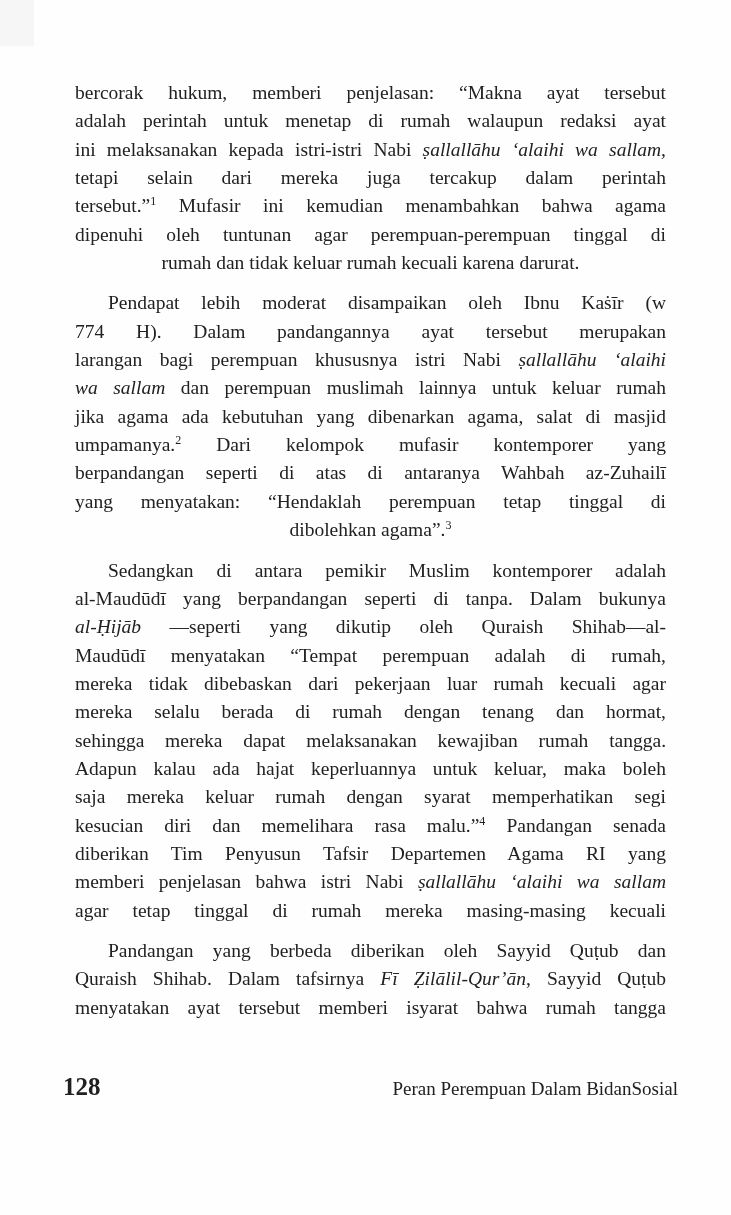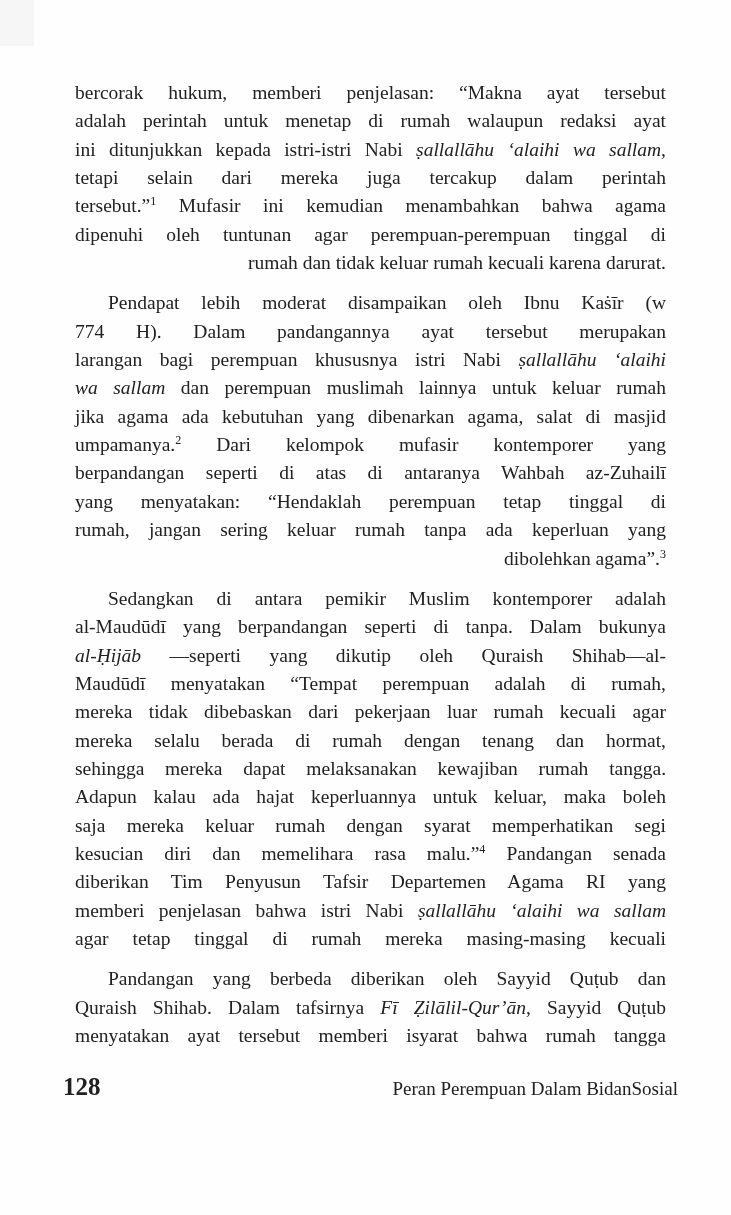--- a/index.html
+++ b/index.html
@@ -16,21 +16,21 @@
     width: 34px; height: 46px;
     background: #f6f6f6;
   }
   .text-block {
     position: absolute;
     left: 63px; top: 67px; width: 615px;
     font-size: 19.5px;
     line-height: 28.35px;
   }
   .paragraph { margin: 12px; }
-  .line { text-align: right; }
+  .line { text-align: center; }
   .line.just {
     text-align: justify;
     text-align-last: justify;
   }
   .line.indent { text-indent: 33px; }
   .line i { font-style: italic; }
   .line sup {
     font-size: 0.62em;
     line-height: 0;
     vertical-align: super;
@@ -47,36 +47,35 @@
 </style>
 </head>
 <body style="background: rgb(254, 254, 254); color: rgb(33, 33, 33);">
 
 <div class="scan-artifact"></div>
 
 <div class="text-block">
     <div class="paragraph">
       <div class="line just"><span>bercorak hukum, memberi penjelasan: “Makna ayat tersebut</span></div>
       <div class="line just"><span>adalah perintah untuk menetap di rumah walaupun redaksi ayat</span></div>
-      <div class="line just"><span>ini ditunjukkan kepada istri-istri Nabi </span><i>ṣallallāhu ‘alaihi wa sallam,</i></div>
+      <div class="line just"><span>ini melaksanakan kepada istri-istri Nabi </span><i>ṣallallāhu ‘alaihi wa sallam,</i></div>
       <div class="line just"><span>tetapi selain dari mereka juga tercakup dalam perintah</span></div>
       <div class="line just"><span>tersebut.”</span><sup>1</sup><span> Mufasir ini kemudian menambahkan bahwa agama</span></div>
       <div class="line just"><span>dipenuhi oleh tuntunan agar perempuan-perempuan tinggal di</span></div>
       <div class="line"><span>rumah dan tidak keluar rumah kecuali karena darurat.</span></div>
     </div>
     <div class="paragraph">
       <div class="line just indent"><span>Pendapat lebih moderat disampaikan oleh Ibnu Kaṡīr (w</span></div>
       <div class="line just"><span>774 H). Dalam pandangannya ayat tersebut merupakan</span></div>
       <div class="line just"><span>larangan bagi perempuan khususnya istri Nabi </span><i>ṣallallāhu ‘alaihi</i></div>
       <div class="line just"><i>wa sallam</i><span> dan perempuan muslimah lainnya untuk keluar rumah</span></div>
       <div class="line just"><span>jika agama ada kebutuhan yang dibenarkan agama, salat di masjid</span></div>
       <div class="line just"><span>umpamanya.</span><sup>2</sup><span> Dari kelompok mufasir kontemporer yang</span></div>
       <div class="line just"><span>berpandangan seperti di atas di antaranya Wahbah az-Zuhailī</span></div>
       <div class="line just"><span>yang menyatakan: “Hendaklah perempuan tetap tinggal di</span></div>
-      <div class="line just"><span>rumah, jangan sering keluar rumah tanpa ada keperluan yang</span></div>
       <div class="line"><span>dibolehkan agama”.</span><sup>3</sup></div>
     </div>
     <div class="paragraph">
       <div class="line just indent"><span>Sedangkan di antara pemikir Muslim kontemporer adalah</span></div>
       <div class="line just"><span>al-Maudūdī yang berpandangan seperti di tanpa. Dalam bukunya</span></div>
       <div class="line just"><i>al-Ḥijāb</i><span> —seperti yang dikutip oleh Quraish Shihab—al-</span></div>
       <div class="line just"><span>Maudūdī menyatakan “Tempat perempuan adalah di rumah,</span></div>
       <div class="line just"><span>mereka tidak dibebaskan dari pekerjaan luar rumah kecuali agar</span></div>
       <div class="line just"><span>mereka selalu berada di rumah dengan tenang dan hormat,</span></div>
       <div class="line just"><span>sehingga mereka dapat melaksanakan kewajiban rumah tangga.</span></div>

